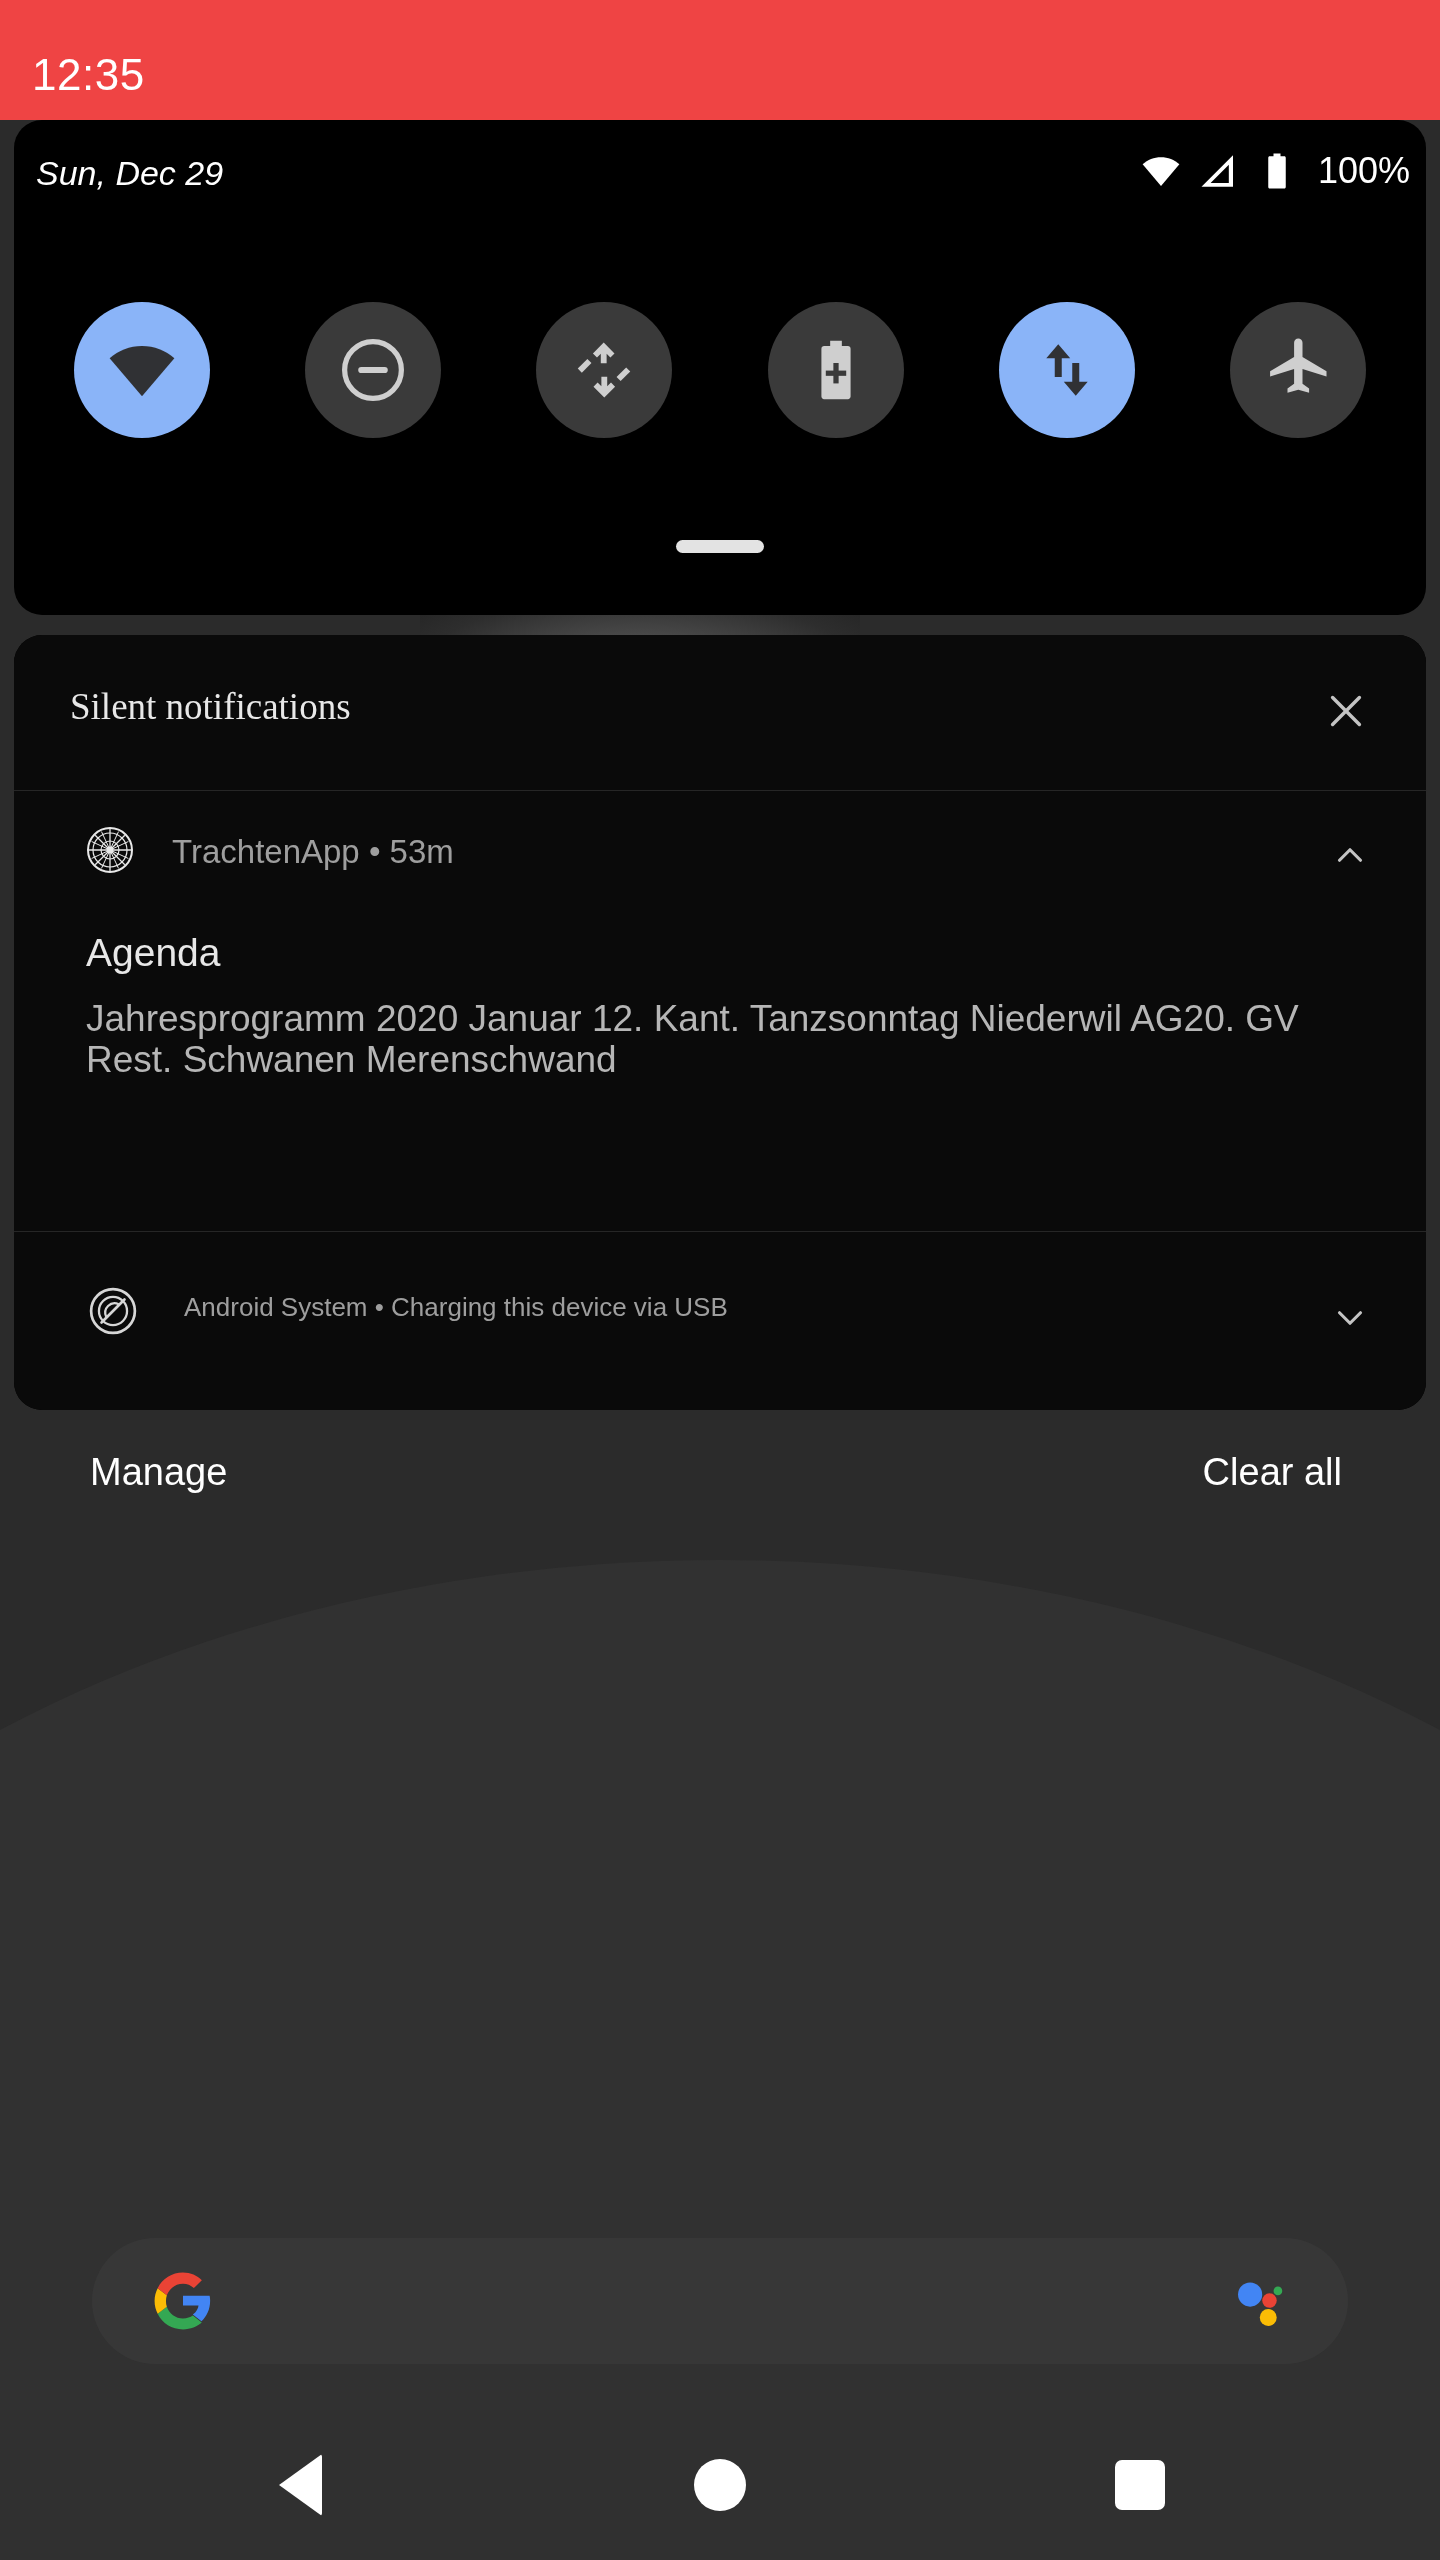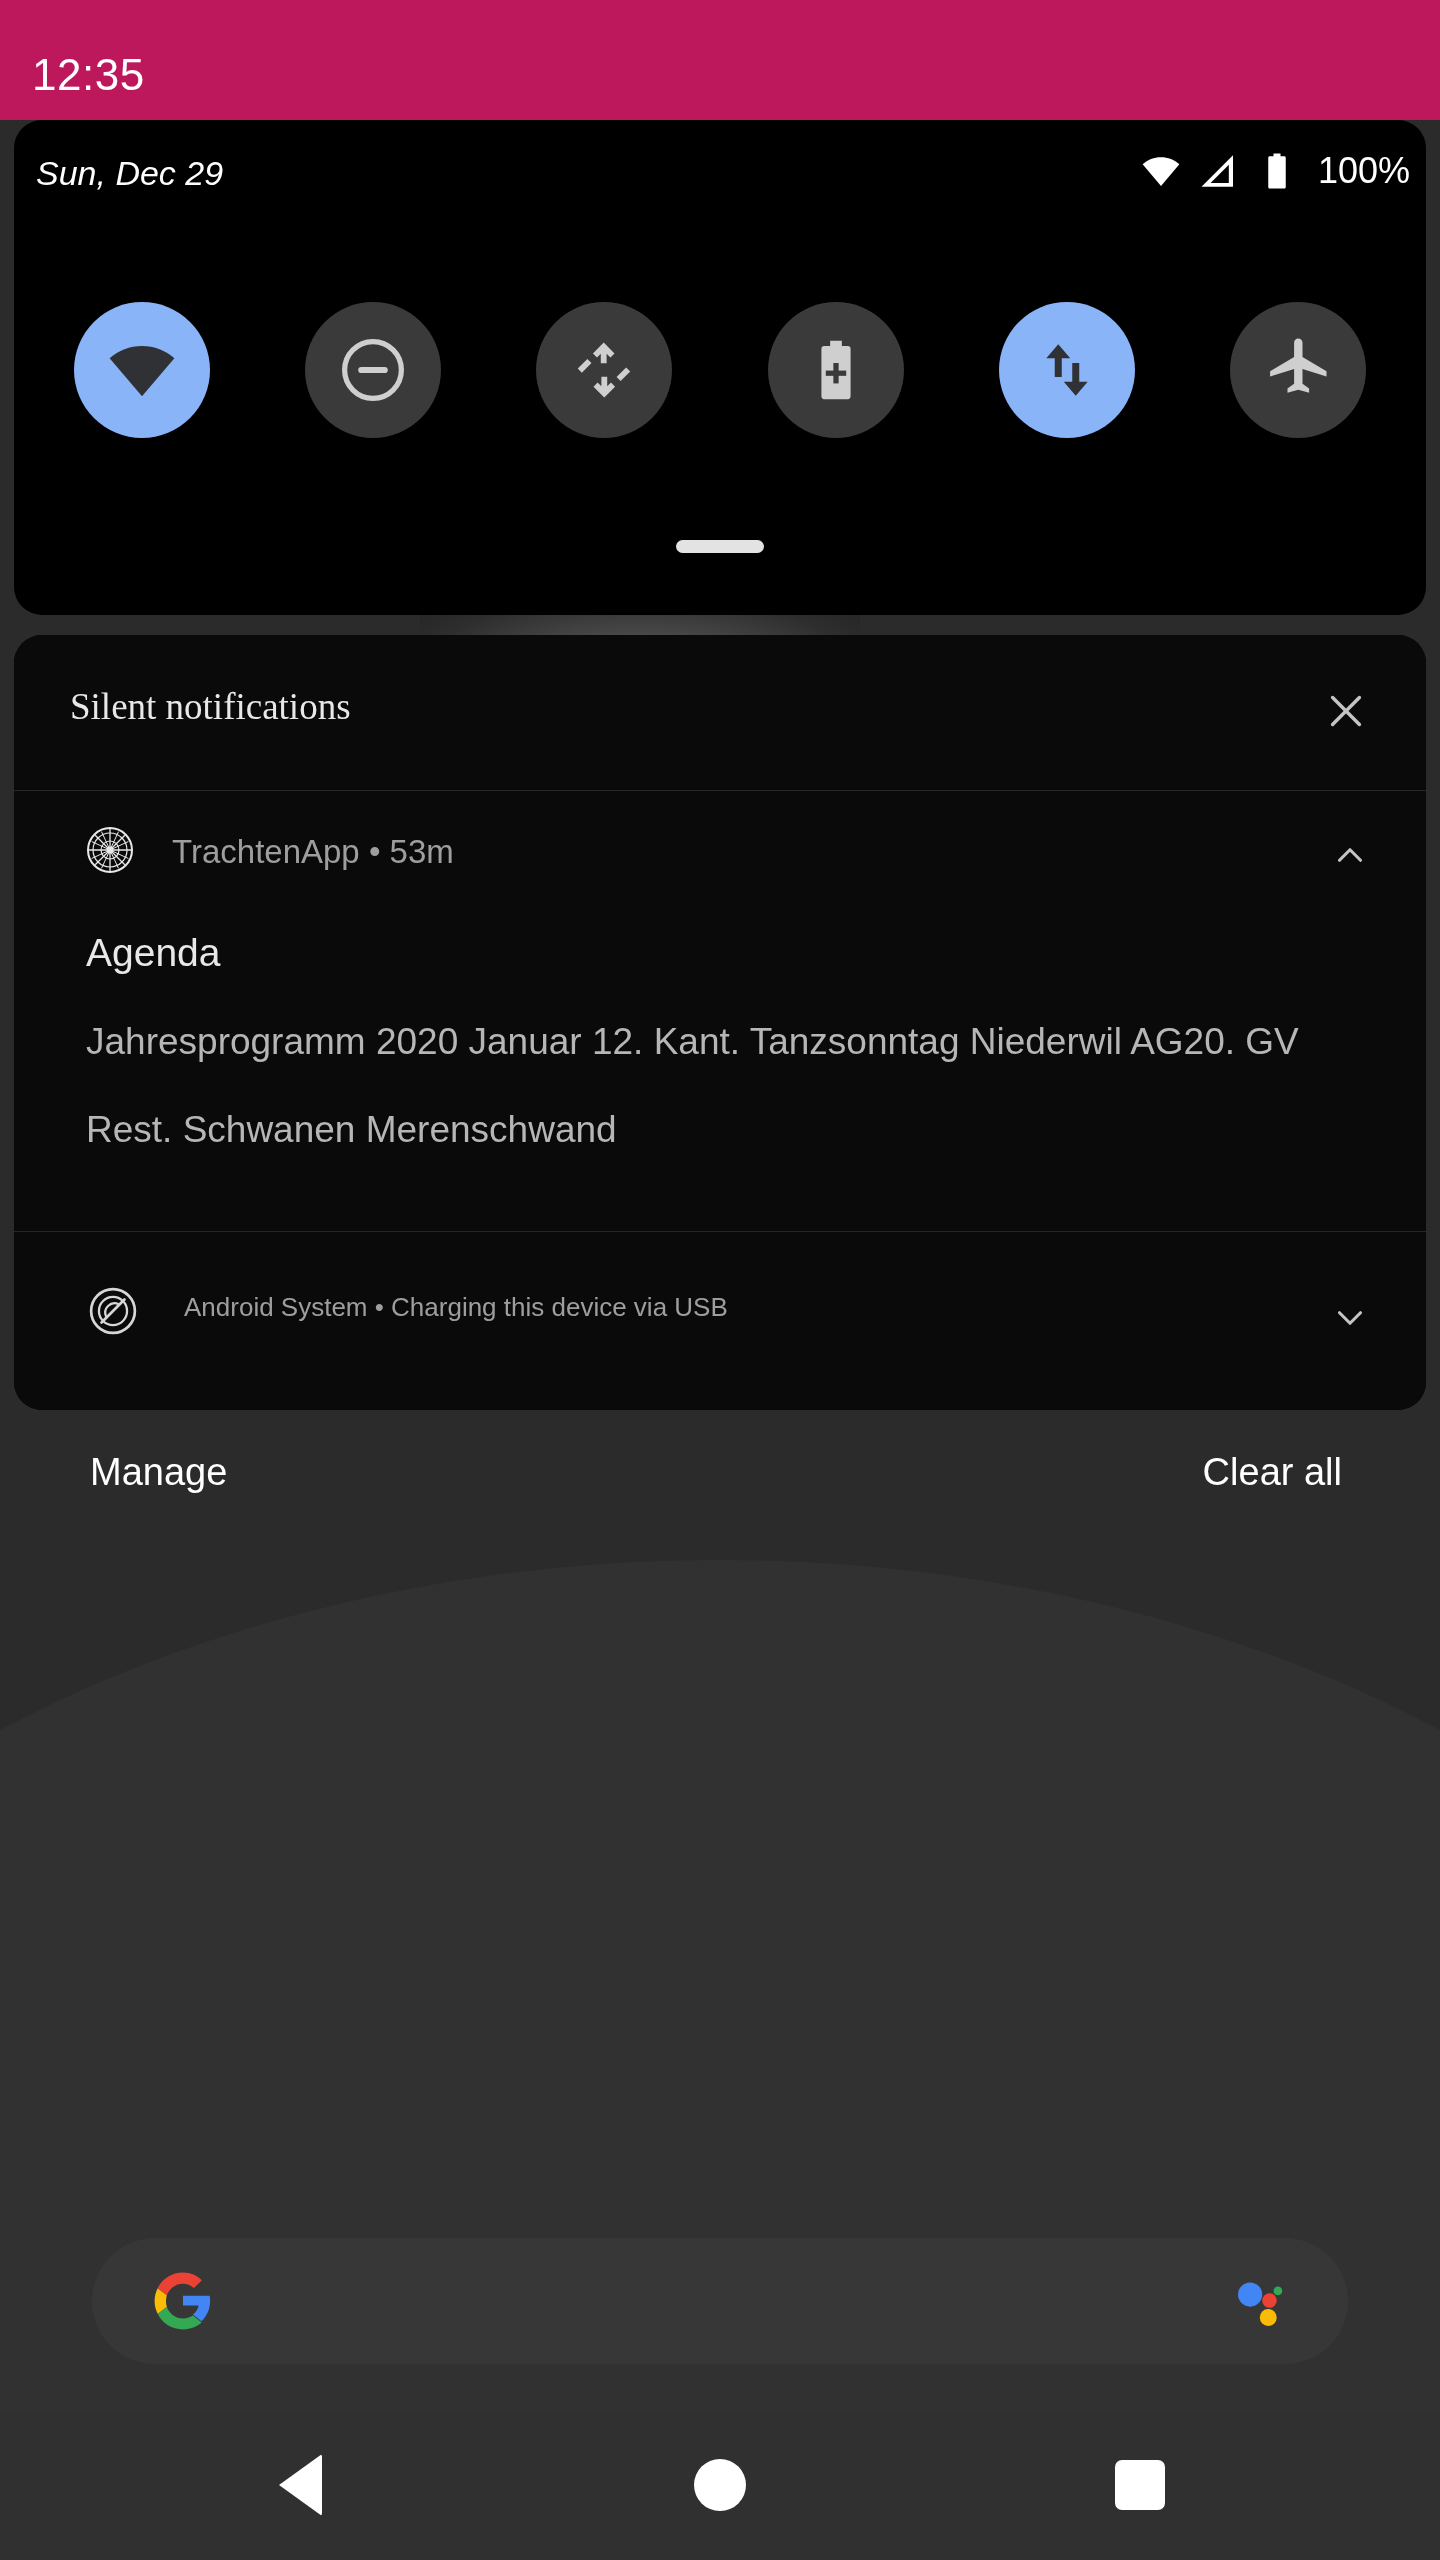--- a/index.html
+++ b/index.html
@@ -27,21 +27,21 @@
     left:420px; top:600px;
     width:440px; height:70px;
     background:radial-gradient(ellipse at 50% 120%, #7a7a7a 0%, #4a4a4a 45%, #2e2e2e 75%, #222 100%);
     opacity:.85;
   }
 
   
   #status-bar {
     position:absolute; left:0; top:0;
     width:1440px; height:120px;
-    background:#be185d;
+    background:#ef4444;
   }
   #clock {
     position:absolute; left:32px; top:50px;
     font-size:44px; color:#fff; letter-spacing:.5px;
   }
 
   
   #qs-panel {
     position:absolute; left:14px; top:120px;
     width:1412px; height:495px;
@@ -137,21 +137,21 @@
     width:56px; height:56px;
     display:flex; align-items:center; justify-content:center;
   }
   #trachten-title {
     position:absolute; left:72px; top:140px;
     font-size:39px; color:#e8e8e8;
   }
   #trachten-body {
     position:absolute; left:72px; top:207px;
     width:1250px;
-    font-size:37px; line-height:88px; color:#b6b6b6;
+    font-size:37px; line-height:41px; color:#b6b6b6;
   }
 
   
   #notif-android {
     position:relative;
     height:178px;
     background:#0a0a0a;
   }
   #android-icon {
     position:absolute; left:74px; top:54px;

